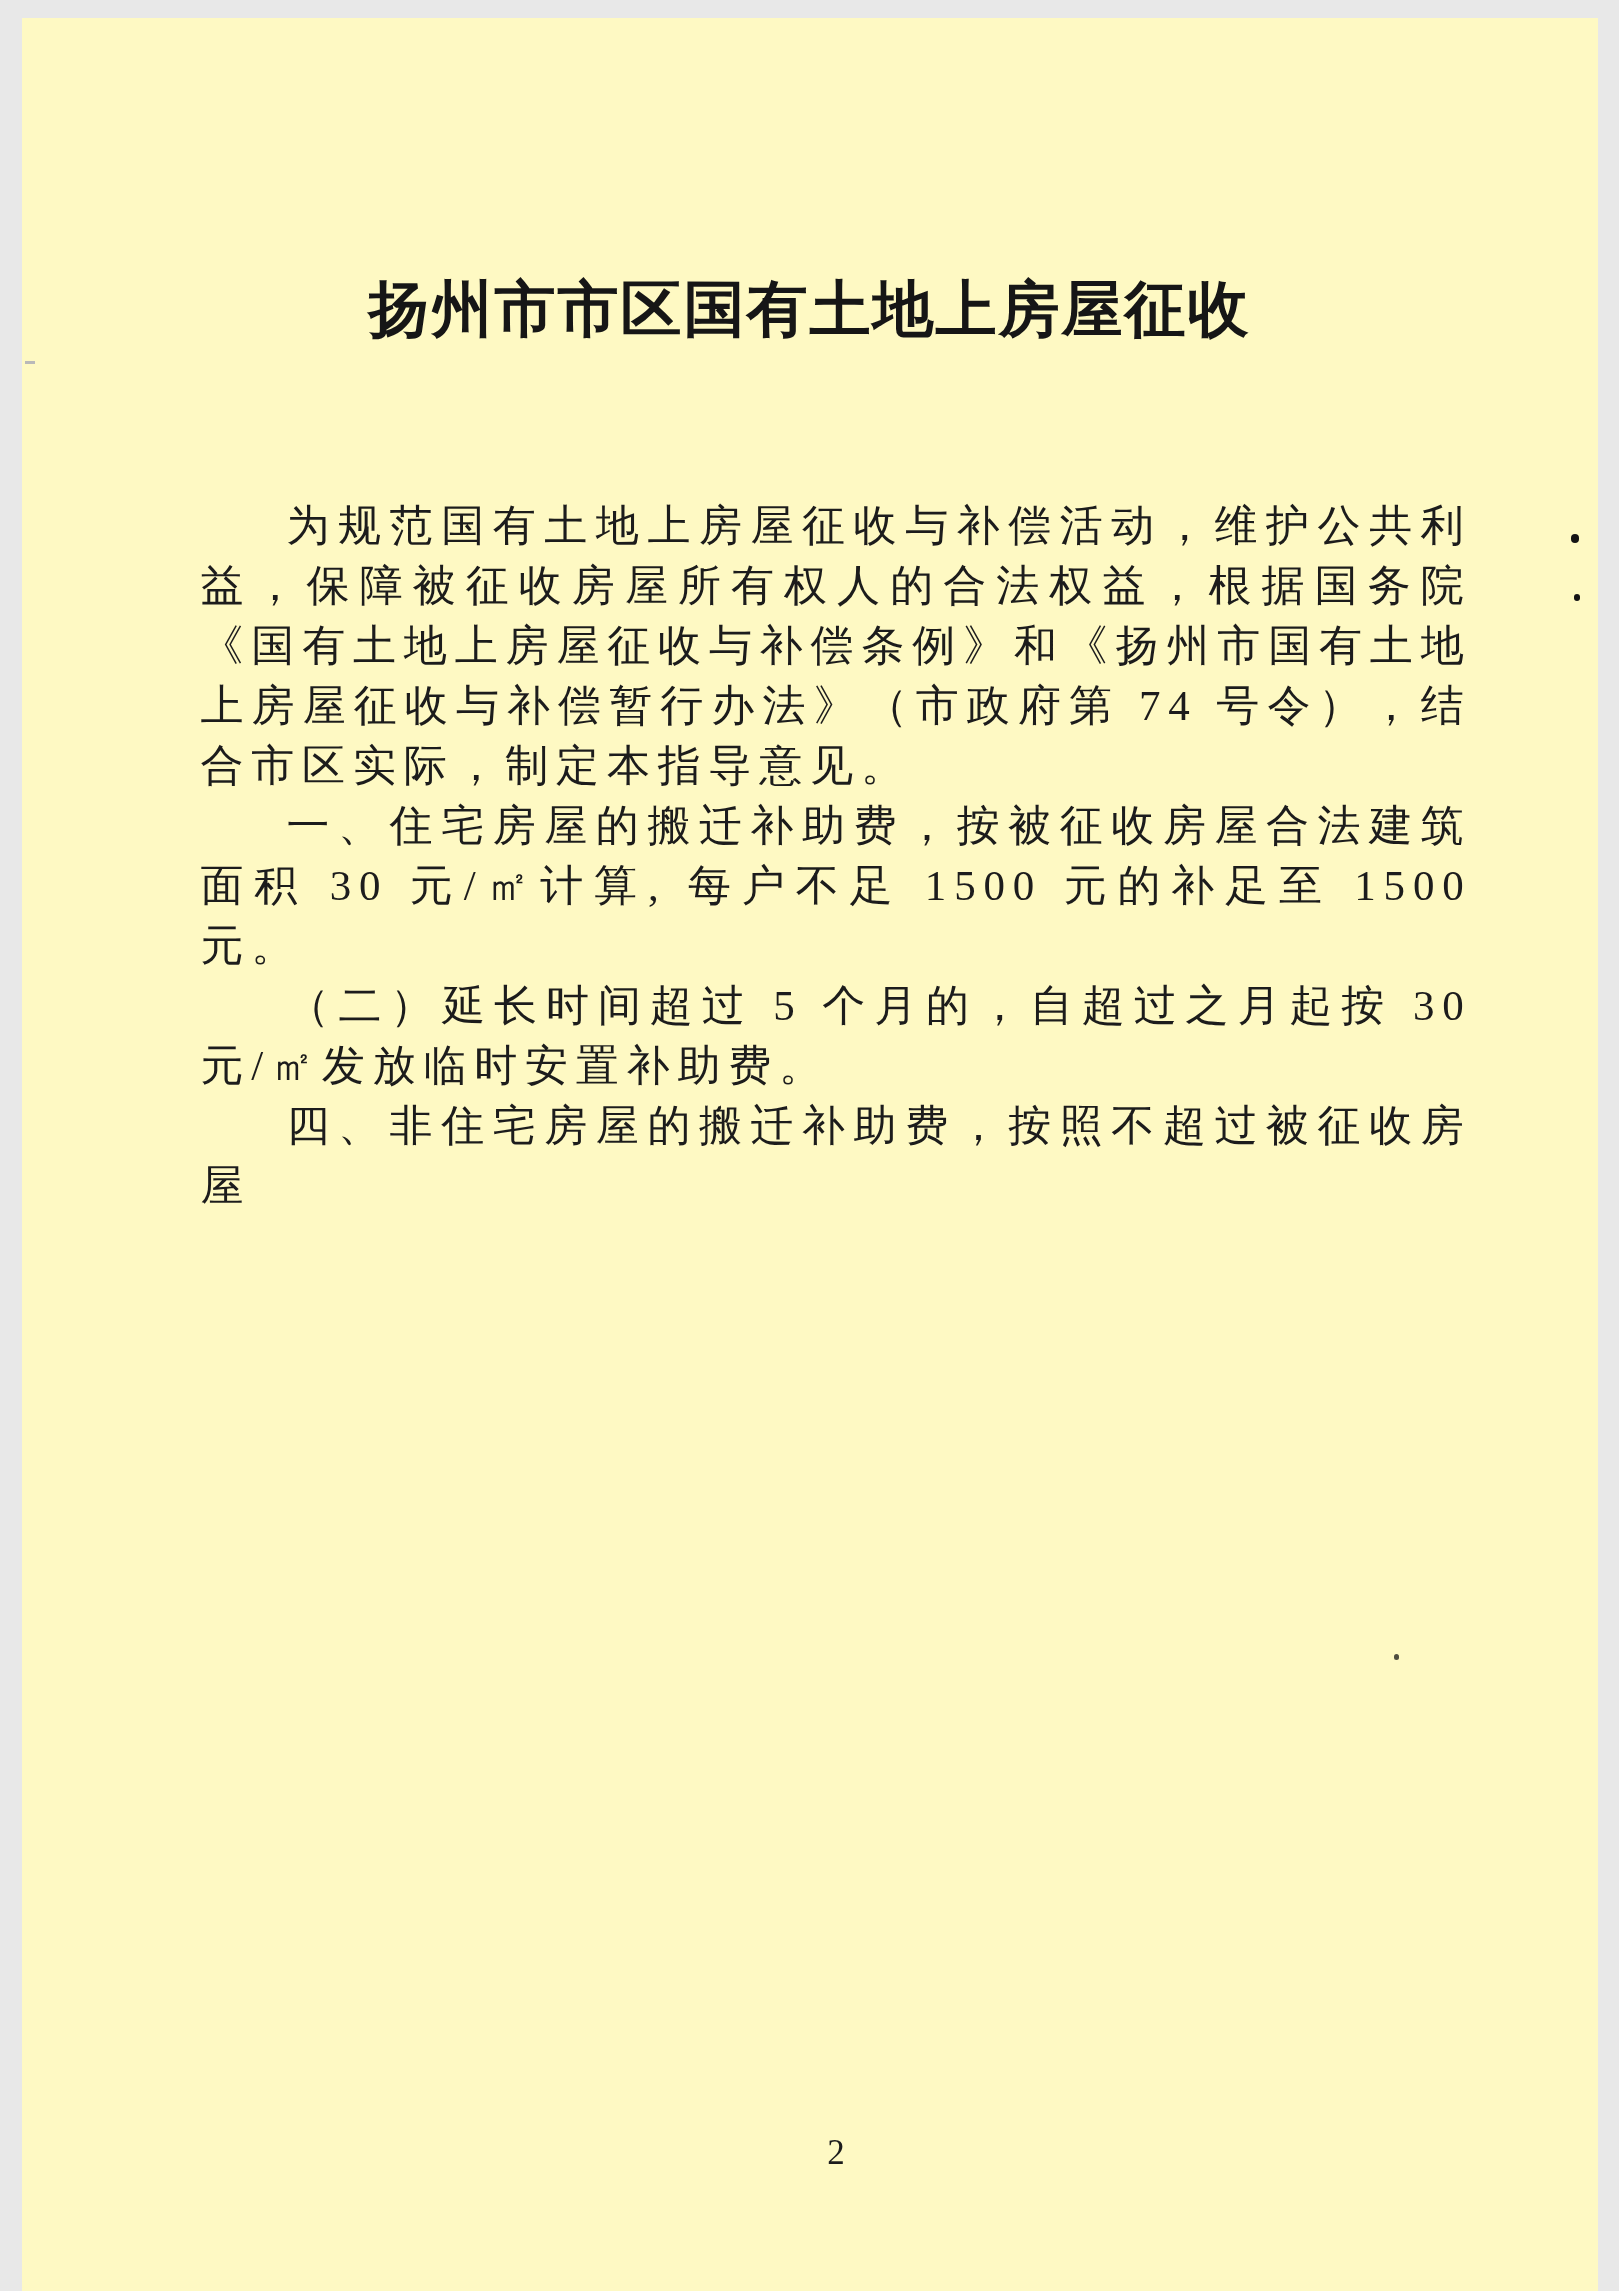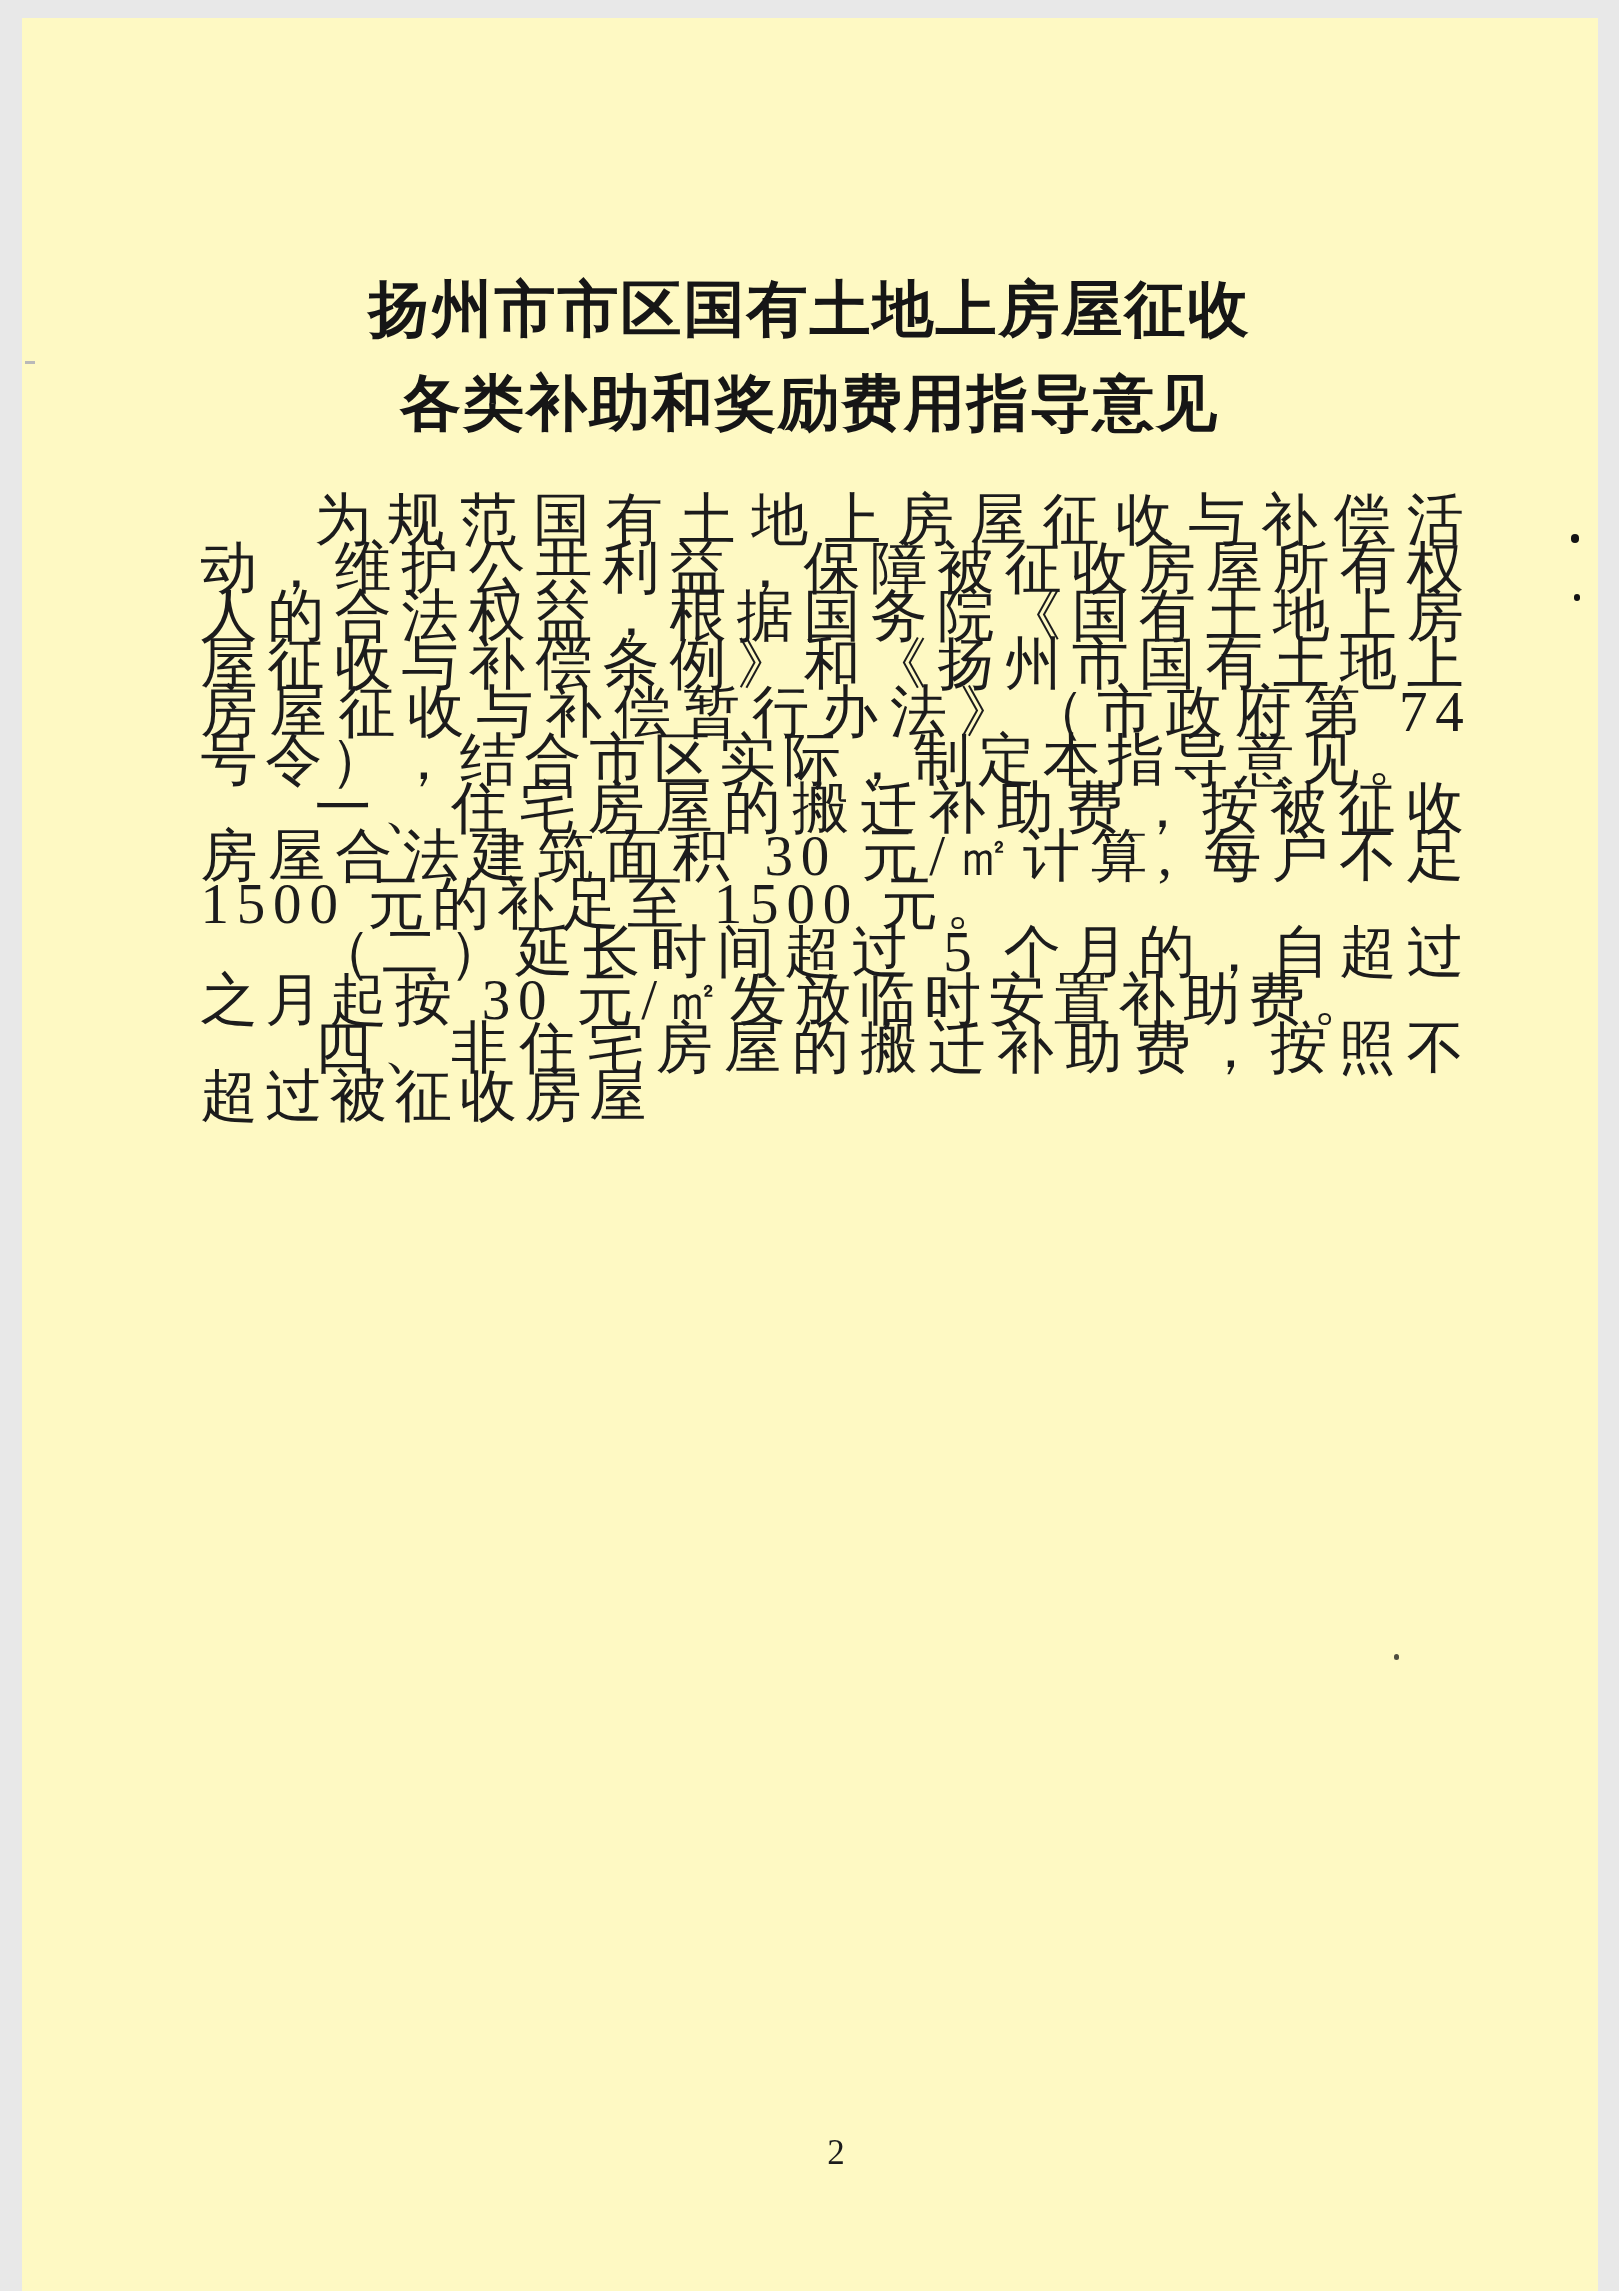--- a/index.html
+++ b/index.html
@@ -34,22 +34,22 @@
   .doc-body {
     position: absolute;
     top: 478px;
     left: 179px;
     width: 1271px;
     color: #1c1c1c;
   }
   .para {
     margin: 0;
     font-family: "Liberation Serif", "DejaVu Serif", serif;
-    font-size: 57px;
-    line-height: 48px;
+    font-size: 43px;
+    line-height: 60px;
     letter-spacing: 7.8px;
     text-align: justify;
     text-justify: inter-ideograph;
     text-indent: 2em;
     color: #1c1c1c;
   }
   .page-number {
     position: absolute;
     top: 2115px;
     left: 179px;
@@ -69,21 +69,20 @@
     background: #b9b9b9;
   }
 </style>
 </head>
 <body>
 
 <div class="page">
 
   <h1 class="doc-title">
     <span class="title-line">扬州市市区国有土地上房屋征收</span>
-    <span class="title-line">各类补助和奖励费用指导意见</span>
   </h1>
 
   <div class="doc-body">
     <p class="para">为规范国有土地上房屋征收与补偿活动，维护公共利益，保障被征收房屋所有权人的合法权益，根据国务院《国有土地上房屋征收与补偿条例》和《扬州市国有土地上房屋征收与补偿暂行办法》（市政府第 74 号令），结合市区实际，制定本指导意见。</p>
     <p class="para">一、住宅房屋的搬迁补助费，按被征收房屋合法建筑面积 30 元/㎡计算, 每户不足 1500 元的补足至 1500 元。</p>
     <p class="para">（二）延长时间超过 5 个月的，自超过之月起按 30 元/㎡发放临时安置补助费。</p>
     <p class="para">四、非住宅房屋的搬迁补助费，按照不超过被征收房屋</p>
   </div>
 
   <div class="page-number">2</div>

